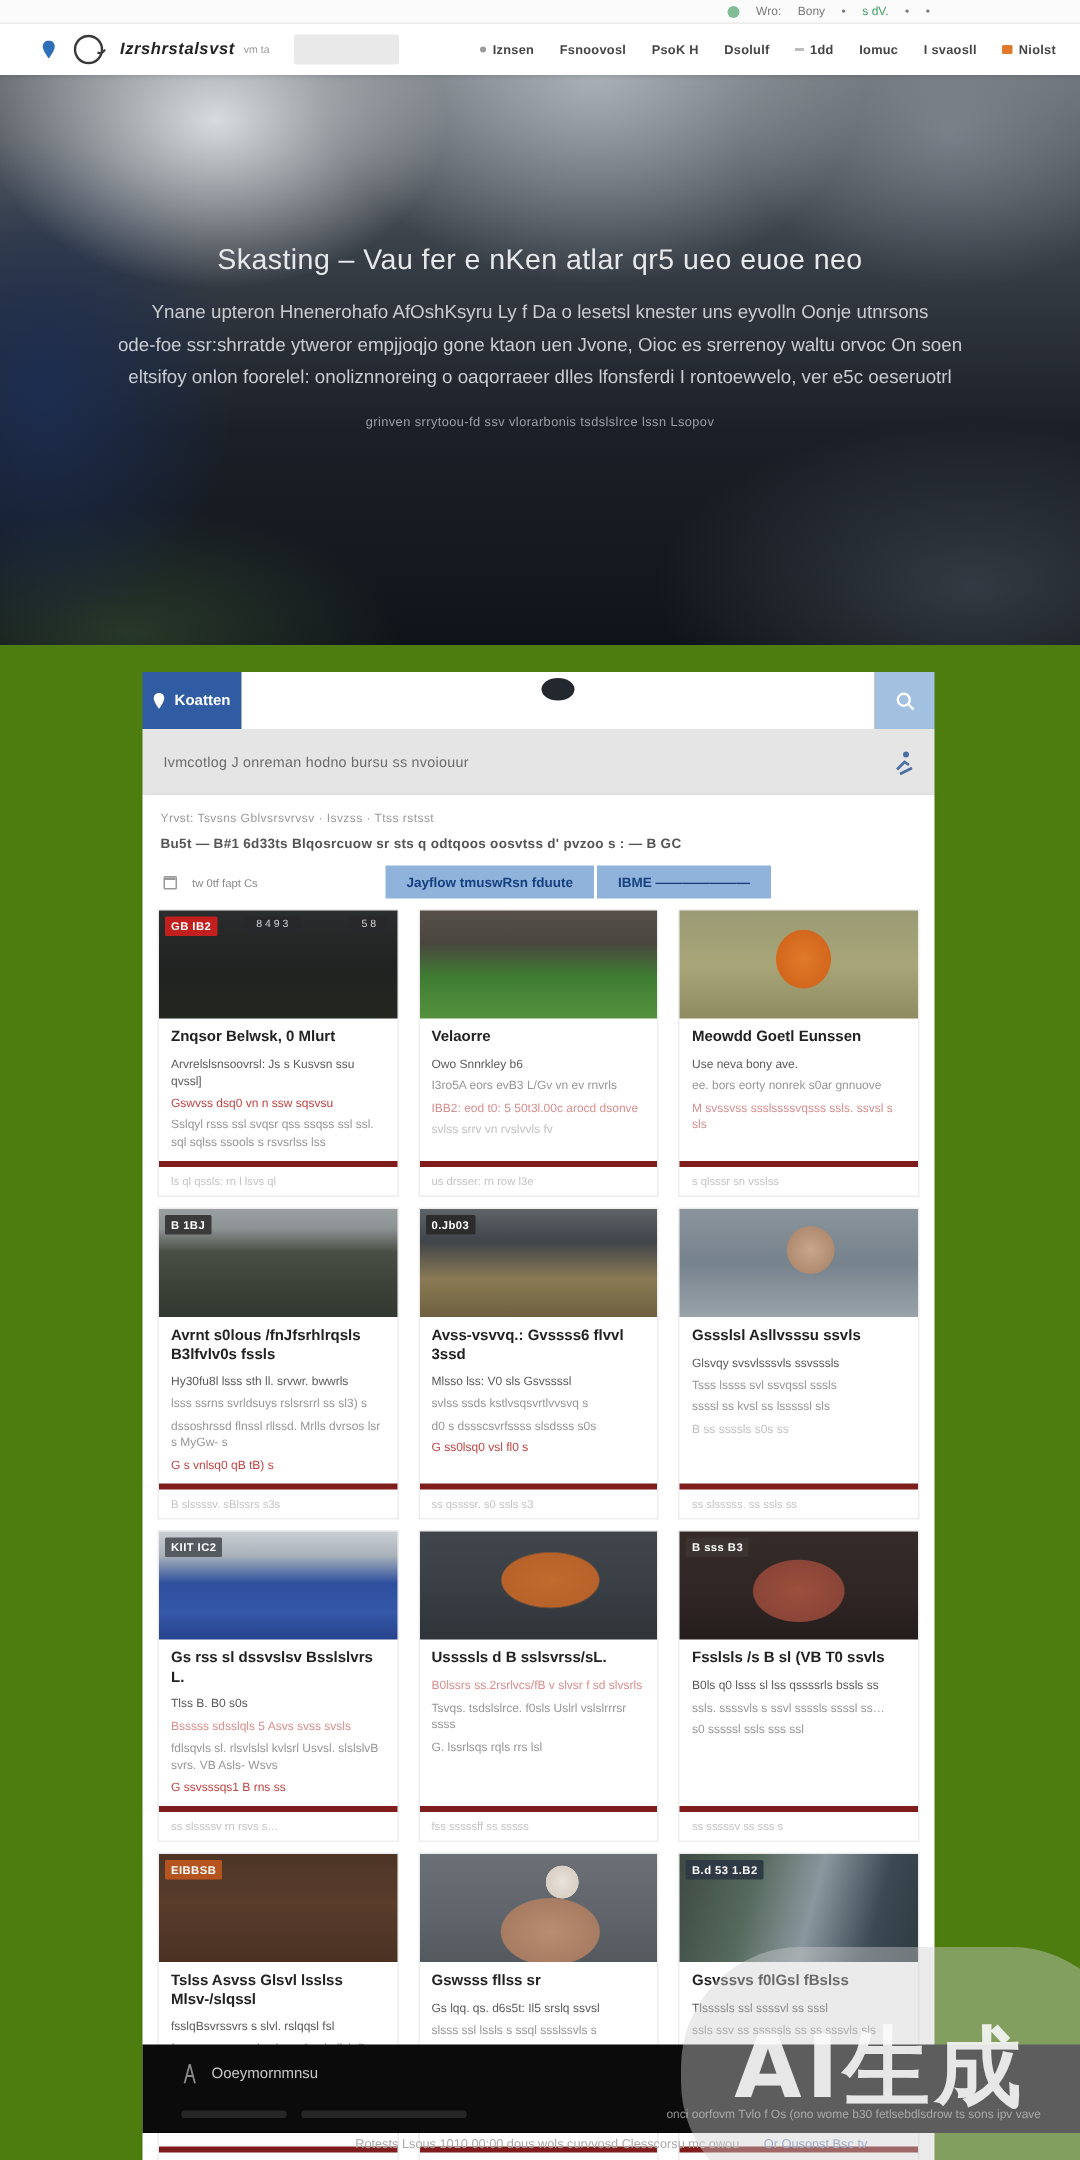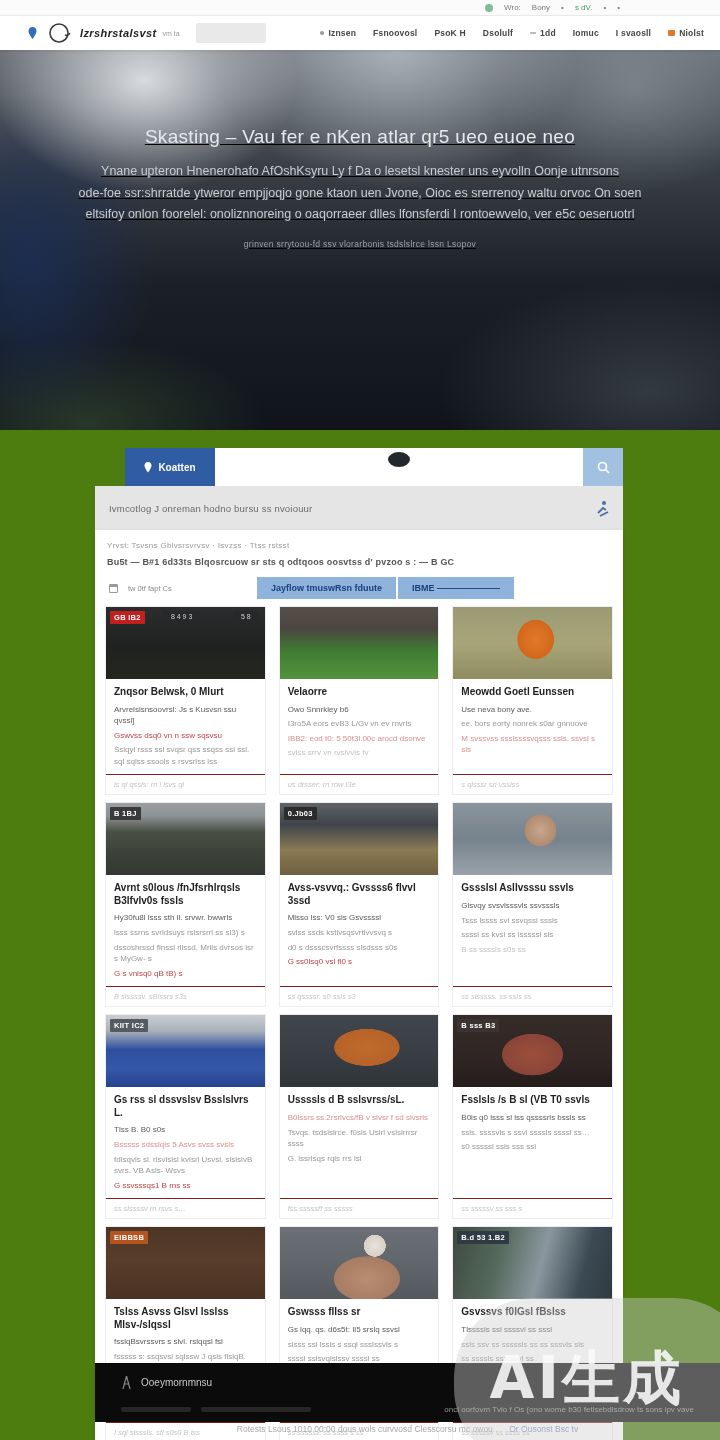--- a/index.html
+++ b/index.html
@@ -20,38 +20,38 @@
   .brand-sub{font-size:7px;color:#9a9a9a;margin-left:6px;}
   .nav-search{width:70px;height:20px;background:#e9e9e9;border-radius:2px;margin-left:16px;}
   .nav-links{margin-left:auto;display:flex;align-items:center;gap:17px;}
   .nav-item{display:flex;align-items:center;gap:4px;font-size:8.5px;font-weight:600;color:#454545;letter-spacing:.2px;cursor:pointer;white-space:nowrap;}
   .nmark{display:inline-block;}
   .nmark.dot{width:4px;height:4px;border-radius:50%;background:#9a9a9a;}
   .nmark.dash{width:6px;height:2px;background:#bdbdbd;}
   .nmark.orange{width:7px;height:6px;background:#e07a2a;border-radius:1px;}
 
   
-  .hero{height:380px;padding-top:76px;text-align:center;
+  .hero{height:380px;padding-top:113px;text-align:center;
     background:
       radial-gradient(ellipse 220px 160px at 20% 8%, rgba(226,229,233,.92), rgba(226,229,233,0) 70%),
       radial-gradient(ellipse 260px 200px at 55% 0%, rgba(192,198,206,.75), rgba(192,198,206,0) 70%),
       radial-gradient(ellipse 200px 150px at 88% 10%, rgba(152,160,170,.5), rgba(152,160,170,0) 70%),
       radial-gradient(ellipse 180px 240px at 4% 55%, rgba(28,46,84,.9), rgba(28,46,84,0) 70%),
       radial-gradient(ellipse 260px 120px at 12% 98%, rgba(58,84,52,.55), rgba(58,84,52,0) 70%),
       radial-gradient(ellipse 300px 160px at 90% 90%, rgba(112,122,134,.35), rgba(112,122,134,0) 70%),
-      linear-gradient(180deg,#6a7076 0%,#3a4048 30%,#1b2028 62%,#10141a 100%); text-decoration: underline;}
+      linear-gradient(180deg,#6a7076 0%,#3a4048 30%,#1b2028 62%,#10141a 100%);}
   .hero h1{margin:0 0 13px;font-size:19px;font-weight:500;color:#e7e9eb;letter-spacing:.3px;}
   .hero-line{margin:0 auto;max-width:580px;font-size:12.5px;line-height:1.72;color:#c9ccd1;}
   .hero-small{margin:13px 0 0;font-size:8.5px;color:#9da1a8;letter-spacing:.3px;}
 
   
   .content{position:absolute;left:95px;top:448px;width:528px;}
 
   .searchrow{display:flex;height:38px;}
-  .loc-btn{width:90px;background:#2f5ca2;color:#fff;border:none;font-size:10px;font-weight:bold;display:flex;align-items:center;justify-content:center;gap:6px;cursor:pointer;margin-left:30px;}
+  .loc-btn{width:66px;background:#2f5ca2;color:#fff;border:none;font-size:10px;font-weight:bold;display:flex;align-items:center;justify-content:center;gap:6px;cursor:pointer;}
   .search-input{flex:1;background:#fff;position:relative;border:none;}
   .input-dot{position:absolute;left:50%;top:4px;transform:translateX(-50%);width:22px;height:15px;background:#23272e;border-radius:50%;}
   .search-btn{width:40px;background:#a2c0df;border:none;display:flex;align-items:center;justify-content:center;cursor:pointer;}
 
   .promo{height:44px;background:#e5e5e5;display:flex;align-items:center;padding:0 14px;font-size:9.5px;color:#6b6b6b;letter-spacing:.2px;}
   .promo-ic{margin-left:auto;}
 
   .panel{background:#fff;padding:8px 10px 12px;min-height:716px;box-shadow:0 0 4px rgba(0,0,0,.05);}
   .filter1{font-size:8px;color:#9a9a9a;margin:3px 0 7px 2px;letter-spacing:.3px;}
   .filter2{font-size:9px;color:#555;font-weight:600;margin:0 0 10px 2px;letter-spacing:.2px;}
@@ -69,21 +69,21 @@
   .score.s1{left:50%;transform:translateX(-60%);}
   .score.s2{right:6px;}
   .cbody{padding:7px 8px 4px;}
   .ctitle{margin:0 0 5px;font-size:10px;font-weight:bold;color:#222;line-height:1.25;}
   .ln{margin:0 0 3px;font-size:8px;line-height:1.45;}
   .ln.d{color:#5a5a5a;}
   .ln.g{color:#979797;}
   .ln.r{color:#c04545;}
   .ln.rl{color:#d88f8f;}
   .ln.lt{color:#c2c2c2;}
-  .cfoot{margin-top:auto;border-top:1px solid #7f1d1d;padding:5px 8px;font-size:7.5px;color:#c4c4c4;font-style:italic;}
+  .cfoot{margin-top:auto;border-top:4px solid #7f1d1d;padding:5px 8px;font-size:7.5px;color:#c4c4c4;}
 
   
   .footer{position:absolute;left:95px;top:1363px;width:625px;height:59px;background:#0b0b0b;padding:13px 26px 8px;}
   .f-brand{display:flex;align-items:center;gap:9px;color:#c9c9c9;font-size:10px;}
   .f-mid{display:flex;align-items:center;gap:10px;margin-top:16px;}
   .f-bar{height:5px;border-radius:2px;background:#262626;}
   .f-bar.b1{width:70px;}
   .f-bar.b2{width:110px;}
   .f-midtext{margin-left:auto;font-size:8px;color:#8f8f8f;}
   .f-bottom{margin-top:10px;text-align:center;font-size:8.5px;color:#a9a9a9;}

